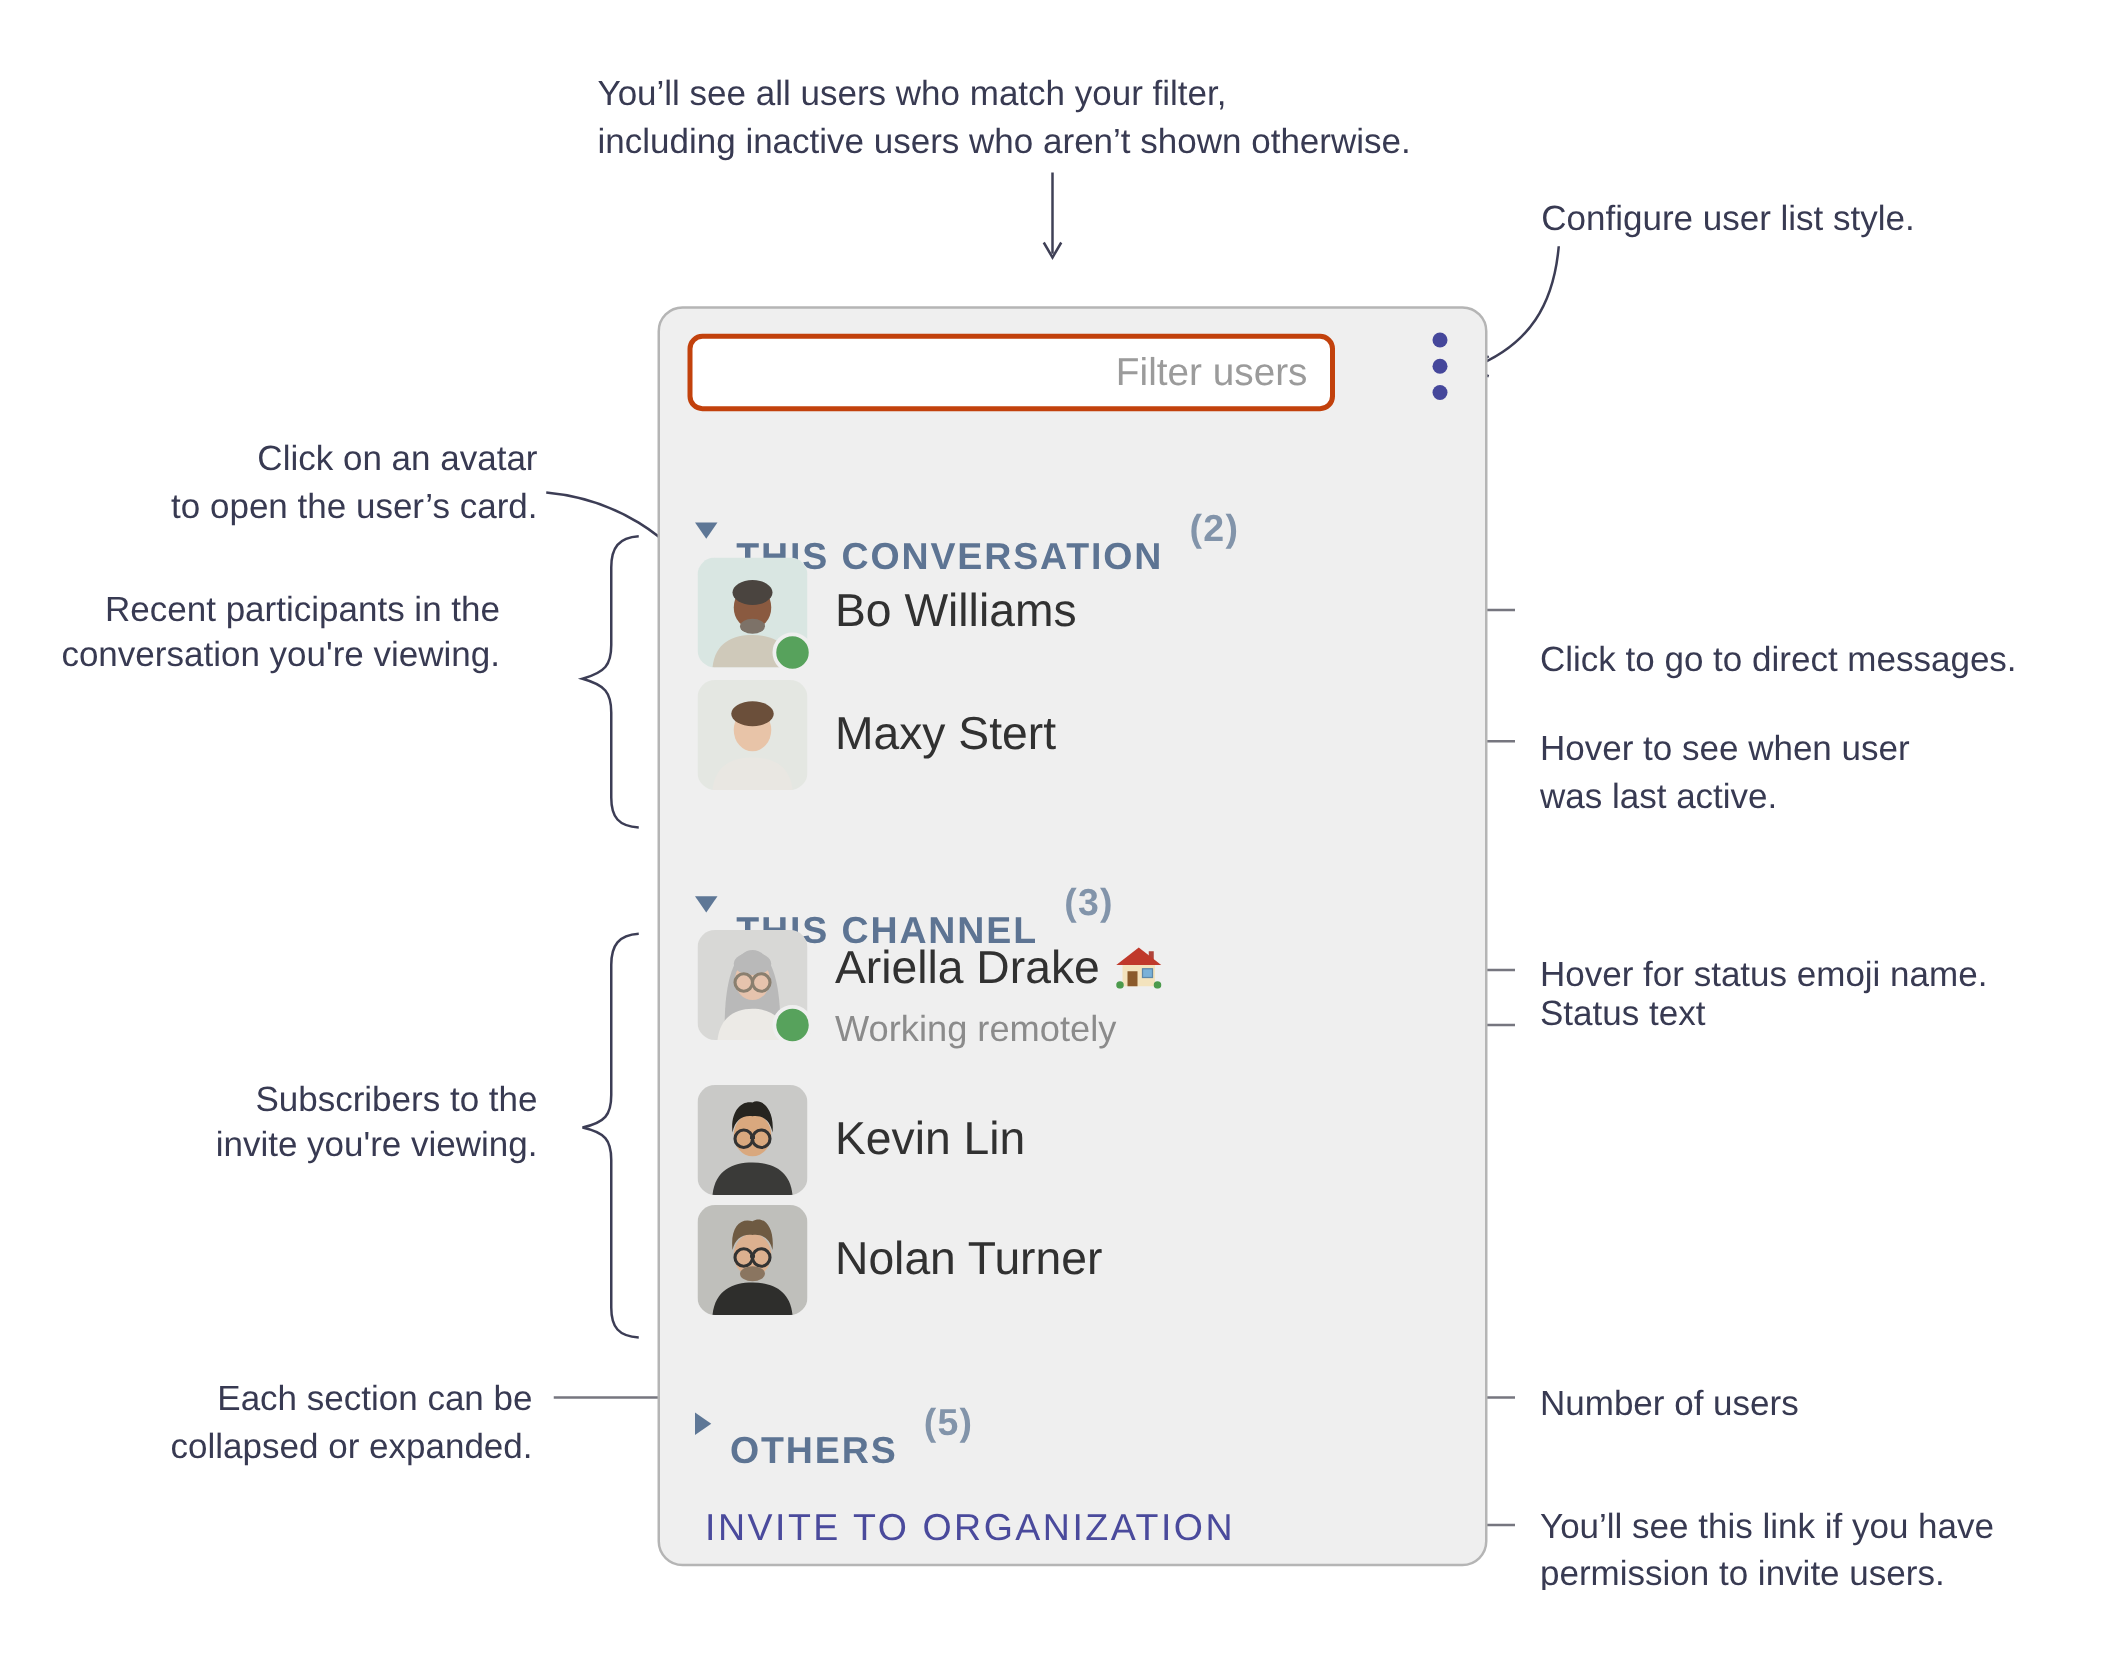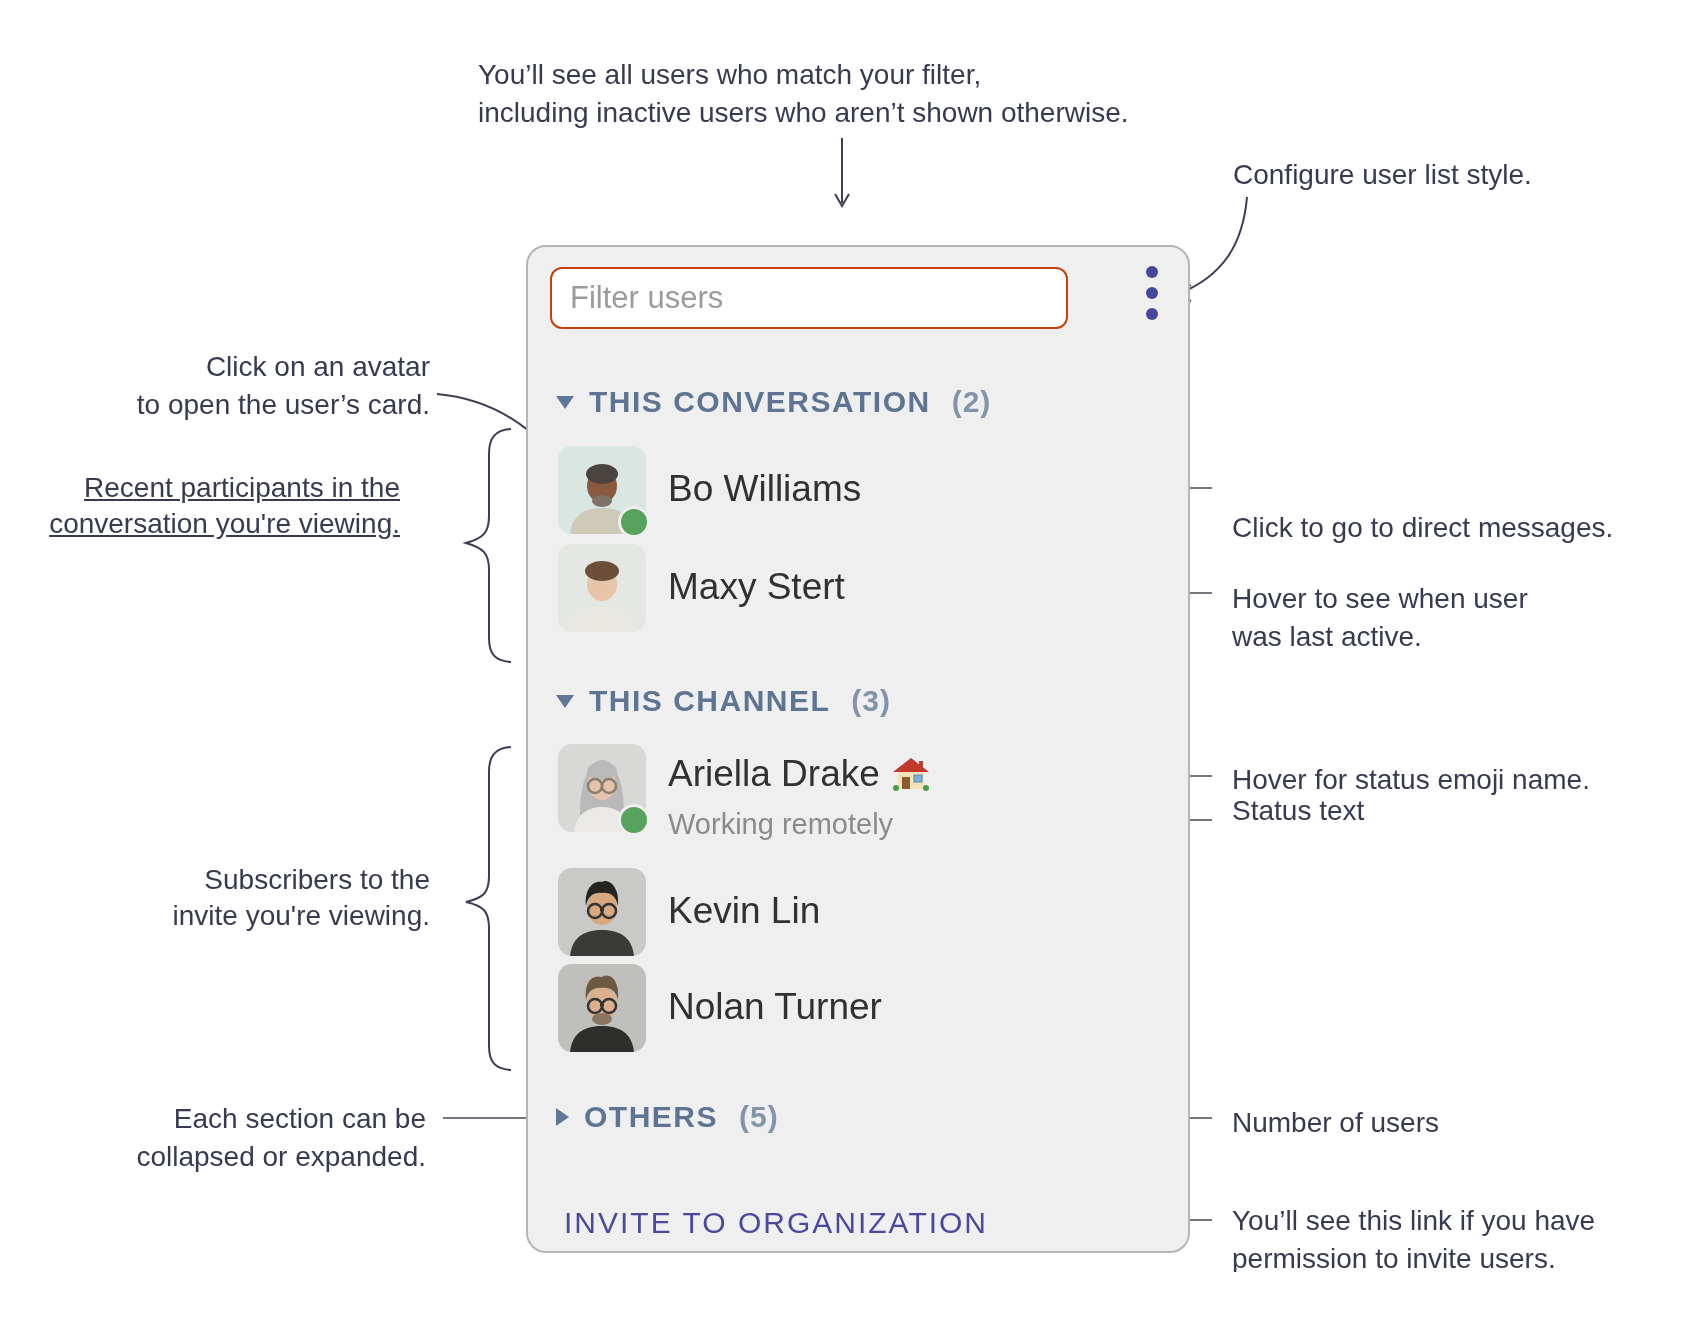--- a/index.html
+++ b/index.html
@@ -12,30 +12,31 @@
   .note{color:#383a52;font-size:28px;line-height:38px;white-space:nowrap;}
   .note.tight{line-height:36px;}
   .note.right-align{text-align:right;white-space:normal;}
   
   #panel{
     left:526px;top:245px;width:664px;height:1008px;background:#efefef;
     border:2px solid #b5b5b5;border-radius:20px;box-sizing:border-box;
   }
   #filter-input{
     position:absolute;left:550px;top:267px;width:518px;height:62px;box-sizing:border-box;
-    border:2px solid #c2410c;border-radius:12px;background:#ffffff;color:#4a4a4a;
+    border:4px solid #c2410c;border-radius:12px;background:#ffffff;color:#4a4a4a;
     font-size:31px;padding:0 18px;outline:none;
     font-family:"Liberation Sans","DejaVu Sans",sans-serif;
+    text-align:right;
   }
   #filter-input::placeholder{color:#9b9b9b;opacity:1;}
   .kebab{left:1139px;top:266px;width:26px;display:flex;flex-direction:column;align-items:center;gap:9px;cursor:pointer;}
   .kebab .dot{width:12px;height:12px;border-radius:50%;background:#45479b;}
   
   .sec-header{display:flex;align-items:center;gap:15px;cursor:pointer;}
-  .sec-label{font-size:30px;font-weight:bold;letter-spacing:1.5px;color:#5d7493;white-space:nowrap;}
+  .sec-label{font-size:30px;font-weight:bold;letter-spacing:1.5px;color:#5d7493;white-space:nowrap;margin-top:44px;}
   .sec-count{font-size:30px;font-weight:bold;letter-spacing:1px;color:#8294aa;margin-left:6px;}
   .tri-down{width:0;height:0;border-left:9px solid transparent;border-right:9px solid transparent;border-top:13px solid #5e7796;}
   .tri-right{width:0;height:0;border-top:9px solid transparent;border-bottom:9px solid transparent;border-left:13px solid #5e7796;}
   
   .avatar{position:absolute;width:88px;height:88px;cursor:pointer;}
   .avatar svg{display:block;width:88px;height:88px;}
   .online-dot{
     position:absolute;left:60px;top:60px;width:26px;height:26px;border-radius:50%;
     background:#57a25c;border:3px solid #efefef;
   }
@@ -96,21 +97,21 @@
     <div>including inactive users who aren’t shown otherwise.</div>
   </div>
 
   <div class="abs note" style="left:1233px;top:156px;">Configure user list style.</div>
 
   <div class="abs note right-align" style="left:80px;top:348px;width:350px;">
     <div>Click on an avatar</div>
     <div>to open the user’s card.</div>
   </div>
 
-  <div class="abs note tight right-align" style="left:40px;top:470px;width:360px;text-decoration:underline;">
+  <div class="abs note tight right-align" style="left:40px;top:470px;width:360px;">
     <div>Recent participants in the</div>
     <div>conversation you're viewing.</div>
   </div>
 
   <div class="abs note tight right-align" style="left:70px;top:862px;width:360px;">
     <div>Subscribers to the</div>
     <div>invite you're viewing.</div>
   </div>
 
   <div class="abs note right-align" style="left:66px;top:1100px;width:360px;">

